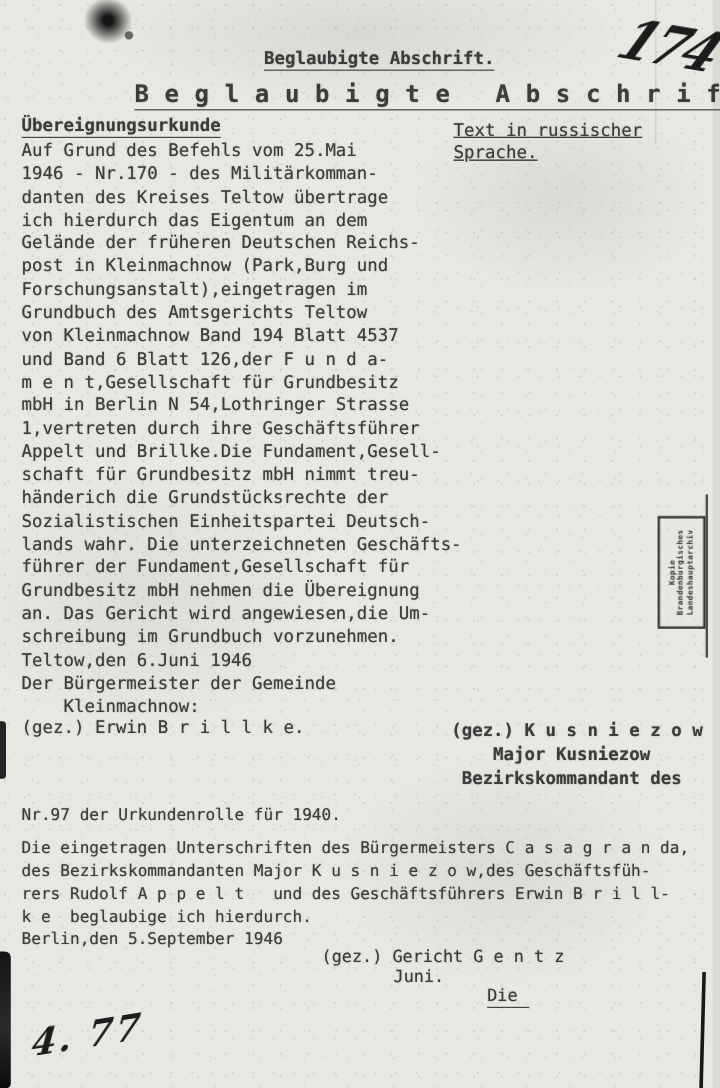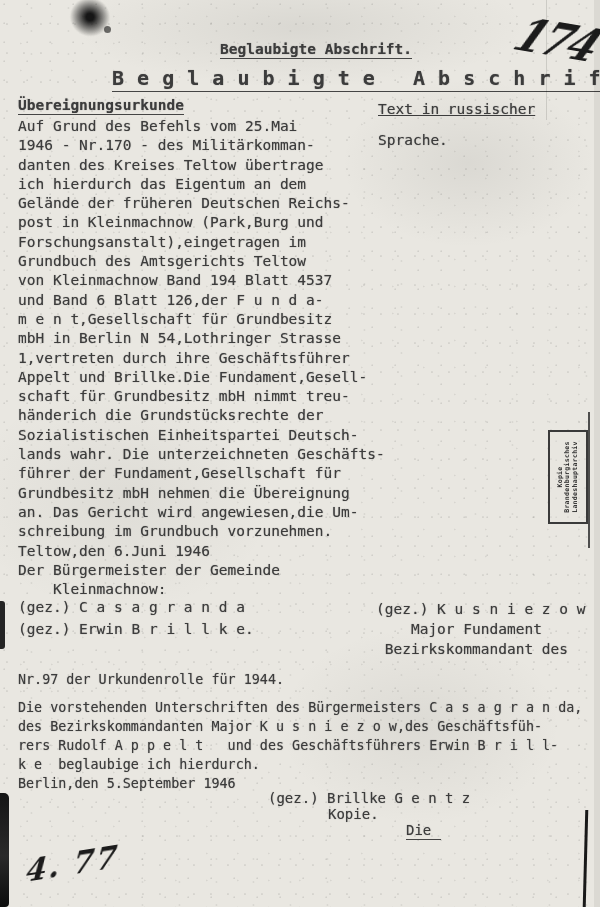--- a/index.html
+++ b/index.html
@@ -24,21 +24,21 @@
   }
   .mono{
     position:absolute;white-space:pre;color:#3c3c3c;
     font-family:"DejaVu Sans Mono", monospace;
     text-shadow:0 0 1px rgba(50,50,50,0.55);
   }
   .body-block{font-size:14.5px;line-height:19.3px;}
   .underlined{border-bottom:1.6px solid #454545;padding-bottom:1px;}
   .hdr{font-weight:bold;}
   .sig-left{font-size:14.5px;line-height:22px;}
-  .sig-right{font-size:14.5px;line-height:20px;}
+  .sig-right{font-size:14.5px;line-height:20px;font-weight:bold;}
   .notary{font-size:13.4px;line-height:19px;}
   .hand{
     position:absolute;color:#1c1c1c;font-family:"DejaVu Serif", serif;
     font-style:italic;font-weight:bold;filter:blur(0.4px);
   }
   .stamp-outer{position:absolute;left:548px;top:430px;width:42px;height:96px;}
   .stamp-inner{
     width:94px;height:40px;transform-origin:0 0;
     transform:rotate(-90deg) translate(-94px,0);
     border:2px solid #3a3a3a;box-sizing:border-box;
@@ -55,31 +55,31 @@
 <div id="page">
   <div class="stains"></div>
 
   <div class="mono hdr underlined" style="left:220px;top:41px;font-size:14.5px;">Beglaubigte Abschrift.</div>
   <div class="mono hdr underlined" style="left:112px;top:66px;font-size:20px;letter-spacing:0.5px;">B e g l a u b i g t e   A b s c h r i f t</div>
 
   <div class="hand" style="left:516px;top:14px;font-size:44px;letter-spacing:-3px;transform:skewX(-20deg) rotate(9deg);">174</div>
 
   <div class="mono hdr underlined" style="left:18px;top:97px;font-size:14.5px;">Übereignungsurkunde</div>
   <div class="mono" style="left:378px;top:101px;font-size:14.5px;text-decoration:underline;">Text in russischer</div>
-  <div class="mono" style="left:378px;top:132px;font-size:14.5px;">Sprache.</div>
+  <div class="mono" style="left:378px;top:120px;font-size:14.5px;text-decoration:underline;">Sprache.</div>
 
   <div class="mono body-block" style="left:18px;top:117px;"><div>Auf Grund des Befehls vom 25.Mai</div><div>1946 - Nr.170 - des Militärkomman-</div><div>danten des Kreises Teltow übertrage</div><div>ich hierdurch das Eigentum an dem</div><div>Gelände der früheren Deutschen Reichs-</div><div>post in Kleinmachnow (Park,Burg und</div><div>Forschungsanstalt),eingetragen im</div><div>Grundbuch des Amtsgerichts Teltow</div><div>von Kleinmachnow Band 194 Blatt 4537</div><div>und Band 6 Blatt 126,der F u n d a-</div><div>m e n t,Gesellschaft für Grundbesitz</div><div>mbH in Berlin N 54,Lothringer Strasse</div><div>1,vertreten durch ihre Geschäftsführer</div><div>Appelt und Brillke.Die Fundament,Gesell-</div><div>schaft für Grundbesitz mbH nimmt treu-</div><div>händerich die Grundstücksrechte der</div><div>Sozialistischen Einheitspartei Deutsch-</div><div>lands wahr. Die unterzeichneten Geschäfts-</div><div>führer der Fundament,Gesellschaft für</div><div>Grundbesitz mbH nehmen die Übereignung</div><div>an. Das Gericht wird angewiesen,die Um-</div><div>schreibung im Grundbuch vorzunehmen.</div><div>Teltow,den 6.Juni 1946</div><div>Der Bürgermeister der Gemeinde</div><div>    Kleinmachnow:</div></div>
 
-  <div class="mono sig-left" style="left:18px;top:596px;"><div>(gez.) C a s a g r a n d a</div><div>(gez.) Erwin B r i l l k e.</div></div>
-  <div class="mono sig-right" style="left:376px;top:599px;"><div>(gez.) K u s n i e z o w</div><div>    Major Fundament</div><div> Bezirkskommandant des</div></div>
+  <div class="mono sig-left" style="left:18px;top:596px;"><div>(gez.) Erwin B r i l l k e.</div></div>
+  <div class="mono sig-right" style="left:376px;top:599px;"><div>(gez.) K u s n i e z o w</div><div>    Major Kusniezow</div><div> Bezirkskommandant des</div></div>
 
-  <div class="mono notary" style="left:18px;top:670px;">Nr.97 der Urkundenrolle für 1944.</div>
-  <div class="mono notary" style="left:18px;top:698px;"><div>Die vorstehenden Unterschriften des Bürgermeisters C a s a g r a n da,</div><div>des Bezirkskommandanten Major K u s n i e z o w,des Geschäftsfüh-</div><div>rers Rudolf A p p e l t   und des Geschäftsführers Erwin B r i l l-</div><div>k e  beglaubige ich hierdurch.</div><div>Berlin,den 5.September 1946</div></div>
-  <div class="mono" style="left:268px;top:790px;font-size:14px;">(gez.) Brillke G e n t z</div>
-  <div class="mono" style="left:328px;top:806px;font-size:14px;">Kopie.</div>
+  <div class="mono notary" style="left:18px;top:670px;">Nr.97 der Urkundenrolle für 1940.</div>
+  <div class="mono notary" style="left:18px;top:698px;"><div>Die eingetragen Unterschriften des Bürgermeisters C a s a g r a n da,</div><div>des Bezirkskommandanten Major K u s n i e z o w,des Geschäftsfüh-</div><div>rers Rudolf A p p e l t   und des Geschäftsführers Erwin B r i l l-</div><div>k e  beglaubige ich hierdurch.</div><div>Berlin,den 5.September 1946</div></div>
+  <div class="mono" style="left:268px;top:790px;font-size:14px;">(gez.) Gericht G e n t z</div>
+  <div class="mono" style="left:328px;top:806px;font-size:14px;">Juni.</div>
   <div class="mono underlined" style="left:406px;top:822px;font-size:14px;padding-right:10px;">Die</div>
 
   <div class="stamp-outer">
     <div class="stamp-inner">
       <div>Kopie</div>
       <div>Brandenburgisches</div>
       <div>Landeshauptarchiv</div>
     </div>
   </div>
 

